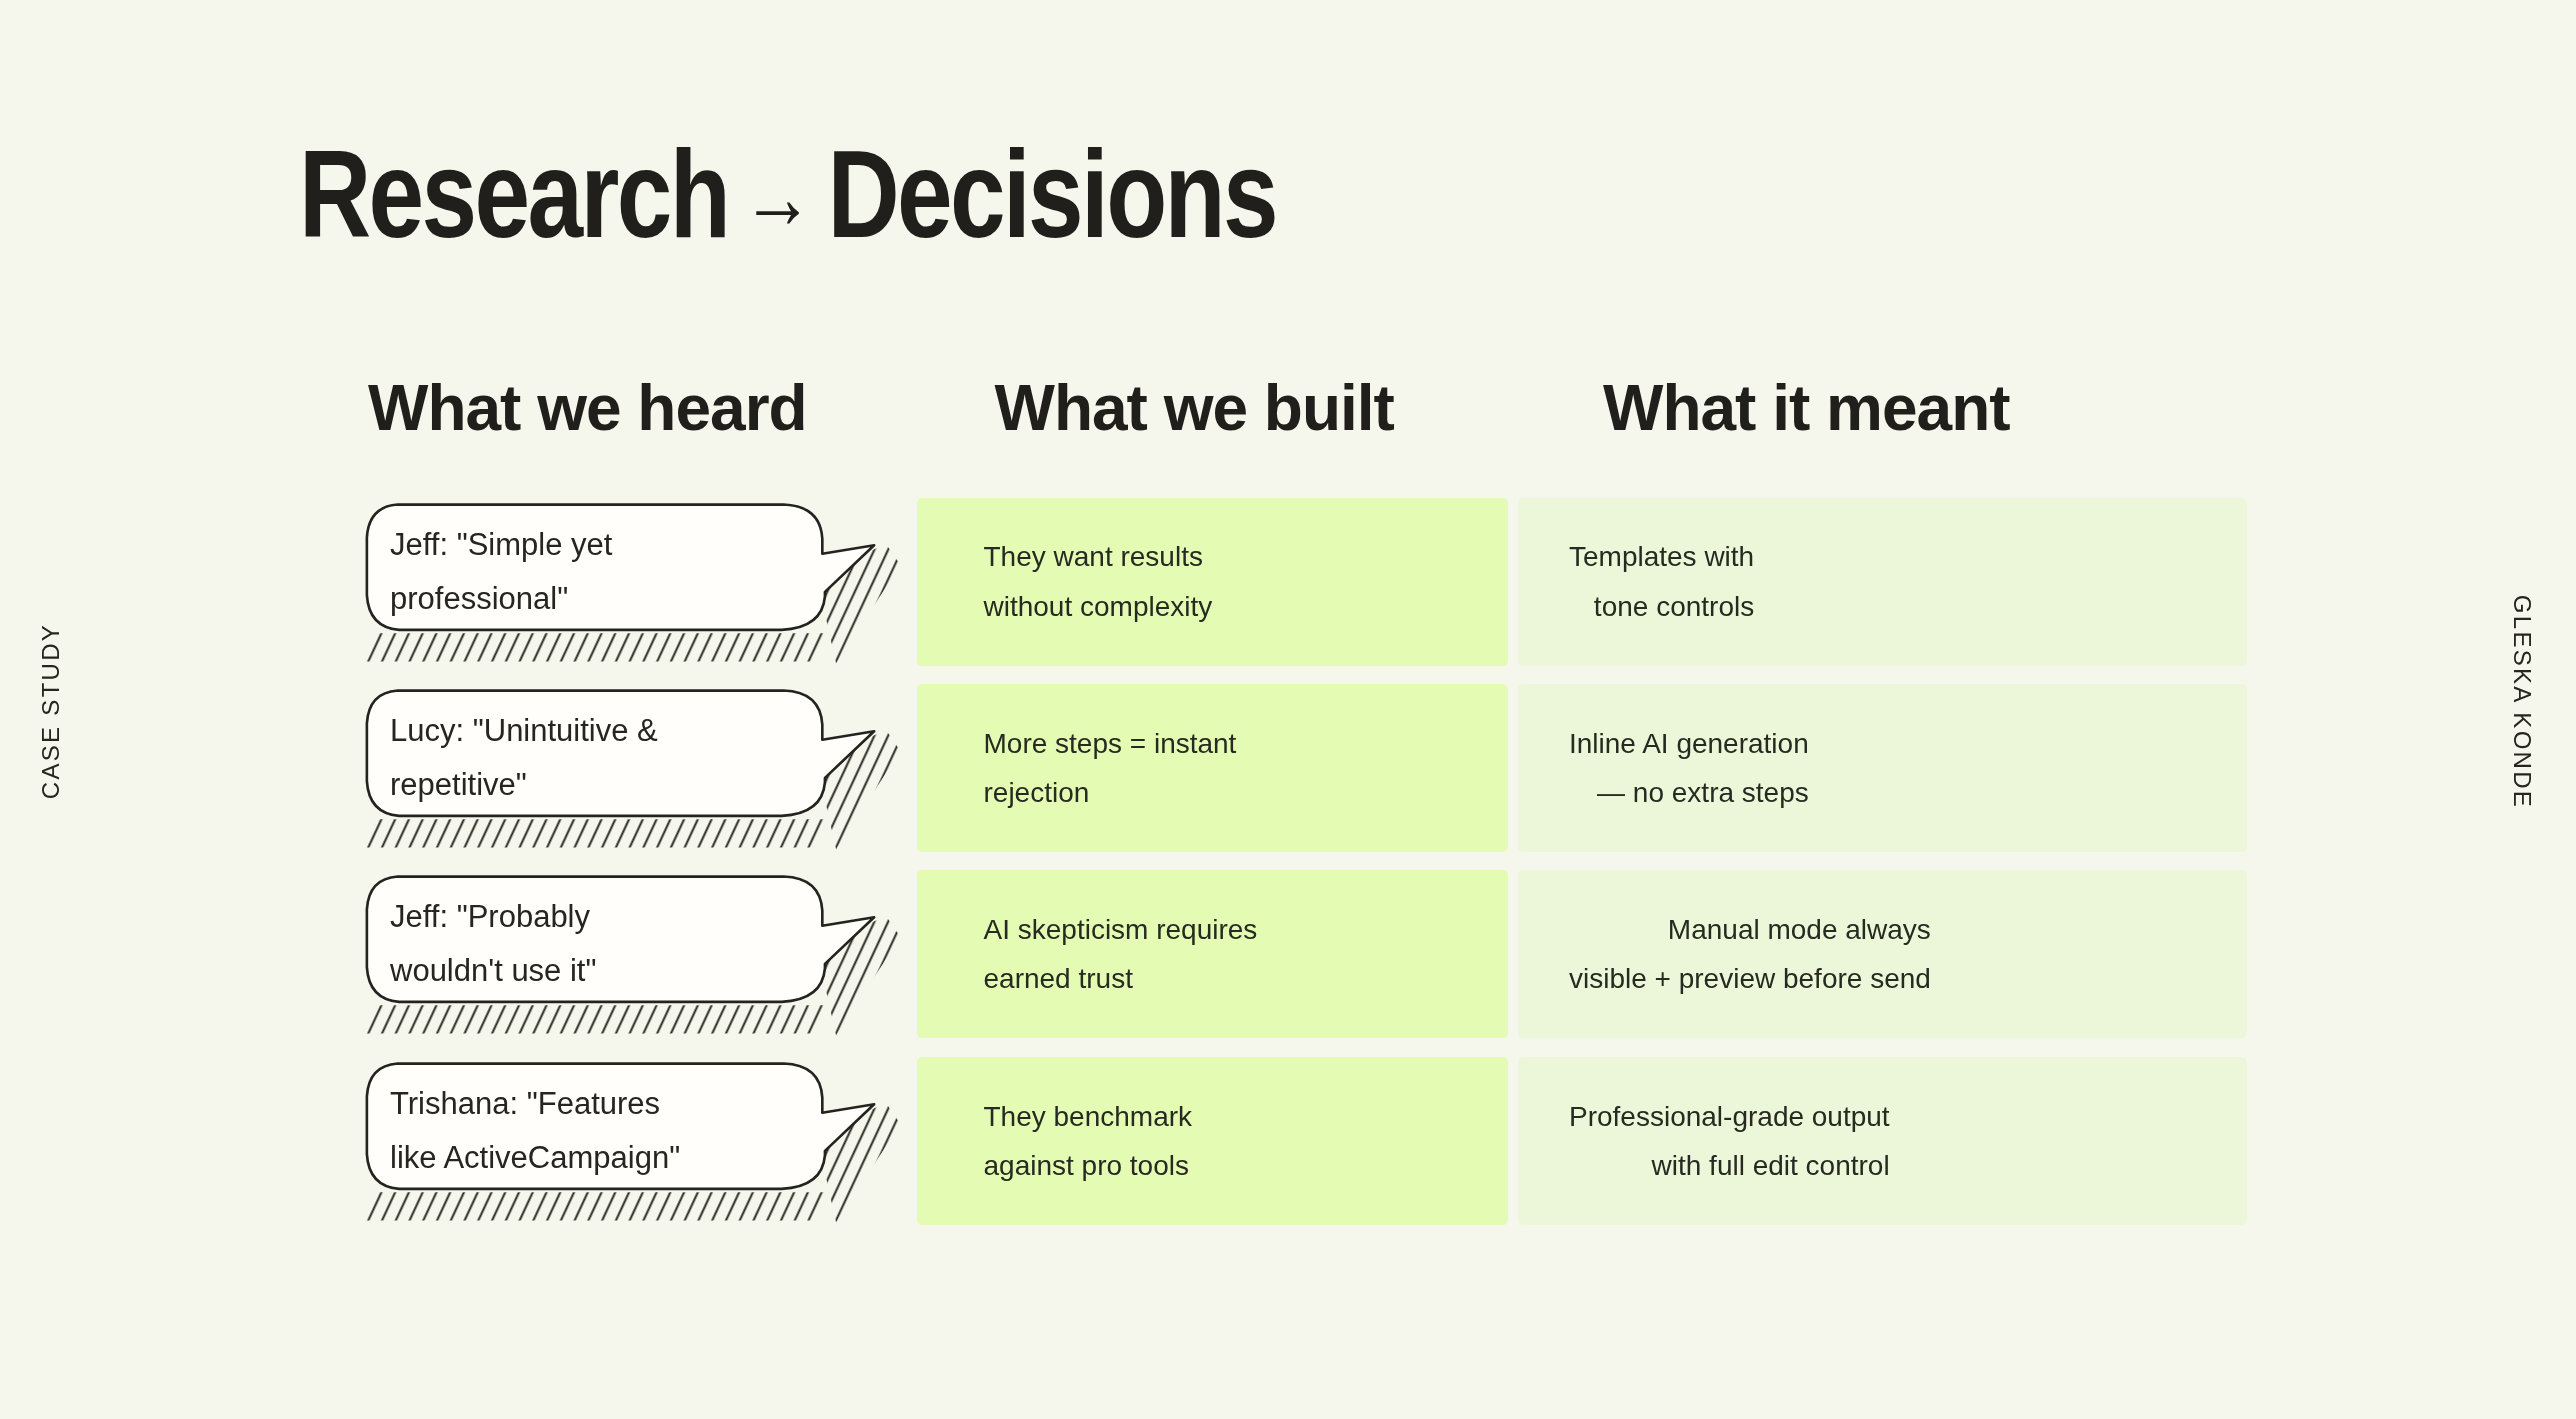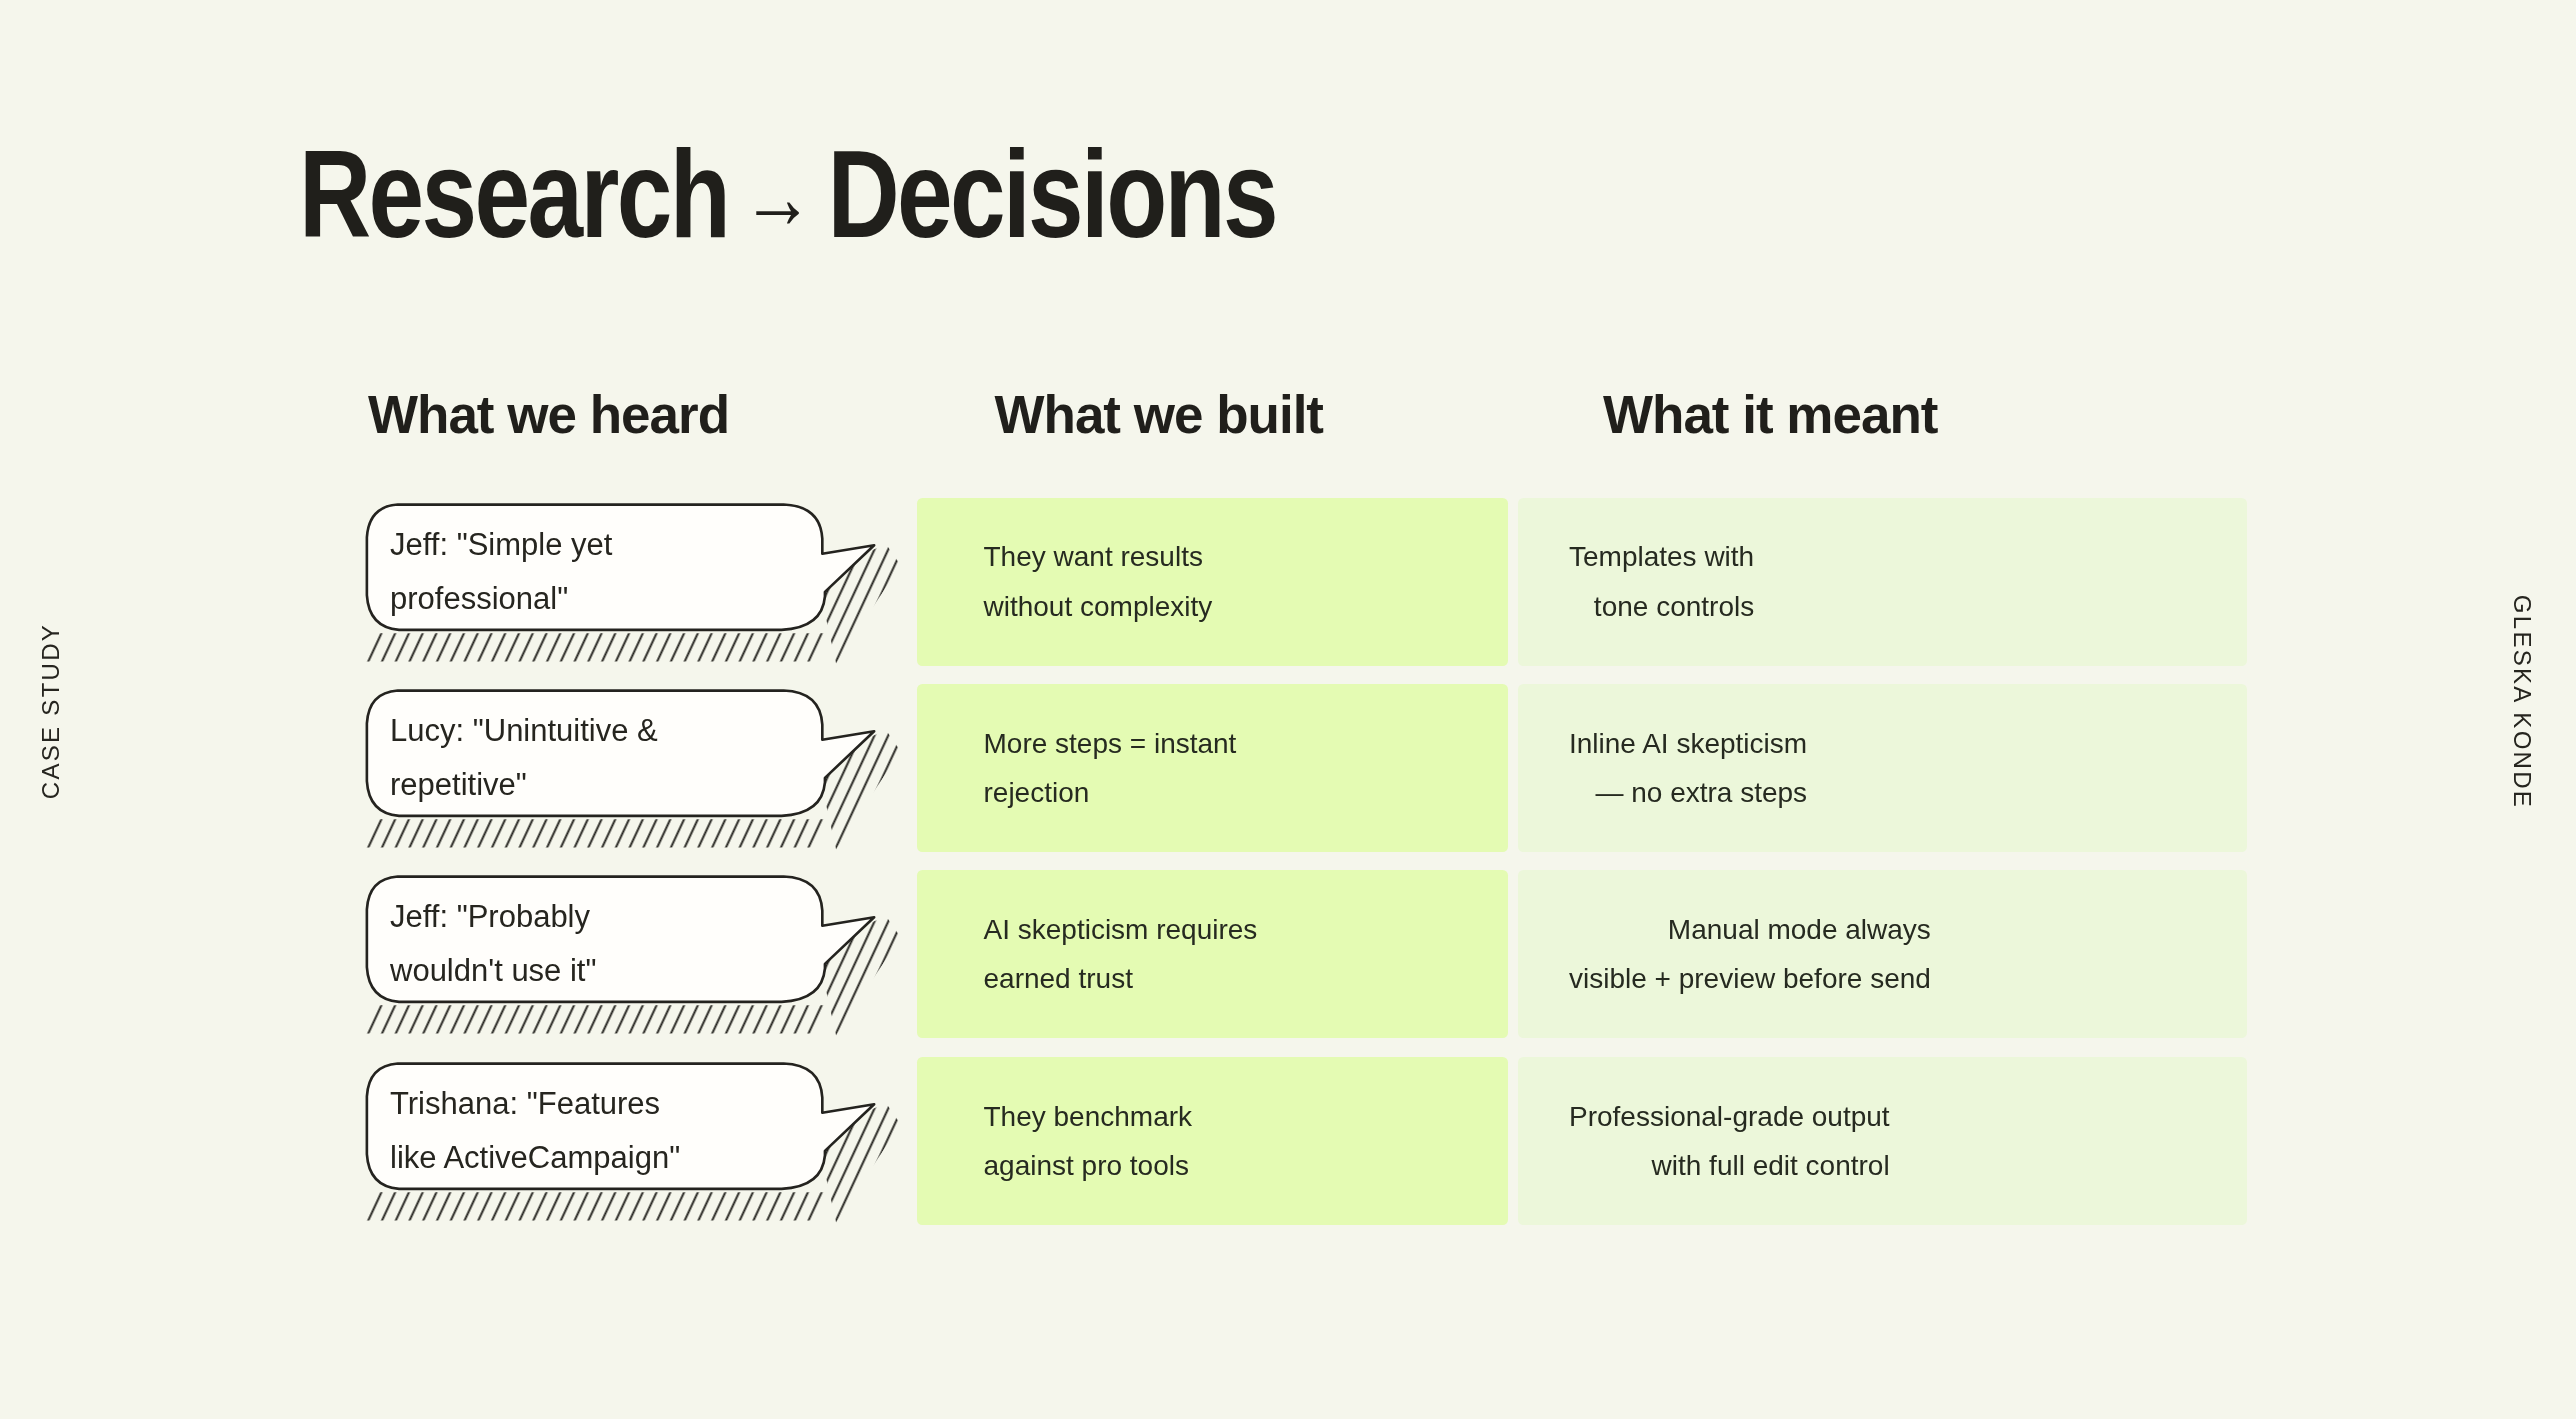--- a/index.html
+++ b/index.html
@@ -50,21 +50,21 @@
     display: grid;
     grid-template-columns: 548px 591px 729px;
     grid-template-rows: 92px 168px 168px 168px 168px;
     column-gap: 10.5px;
     row-gap: 18.4px;
   }
 
   .col-header {
     align-self: end;
     padding-bottom: 34px;
-    font-size: 53px;
+    font-size: 64px;
     font-weight: 700;
     letter-spacing: -1px;
     color: #201f1b;
     white-space: nowrap;
   }
   .col-header.c1 { padding-left: 10px; }
   .col-header.c2 { padding-left: 85px; }
   .col-header.c3 { padding-left: 78px; }
 
   
@@ -146,21 +146,21 @@
 
       <div class="bubble-cell">
         <svg viewBox="0 0 834 256" aria-hidden="true">
             <use href="#bubble-shape"></use>
           </svg>
         <p class="bubble-text"><b>Lucy:</b> <span>"Unintuitive &amp;
 repetitive"</span></p>
       </div>
       <div class="box meant">More steps = instant
 rejection</div>
-      <div class="box built">Inline AI skepticism
+      <div class="box built">Inline AI generation
 — no extra steps</div>
 
       <div class="bubble-cell">
         <svg viewBox="0 0 834 256" aria-hidden="true">
             <use href="#bubble-shape"></use>
           </svg>
         <p class="bubble-text"><b>Jeff:</b> <span>"Probably
 wouldn't use it"</span></p>
       </div>
       <div class="box meant">AI skepticism requires

